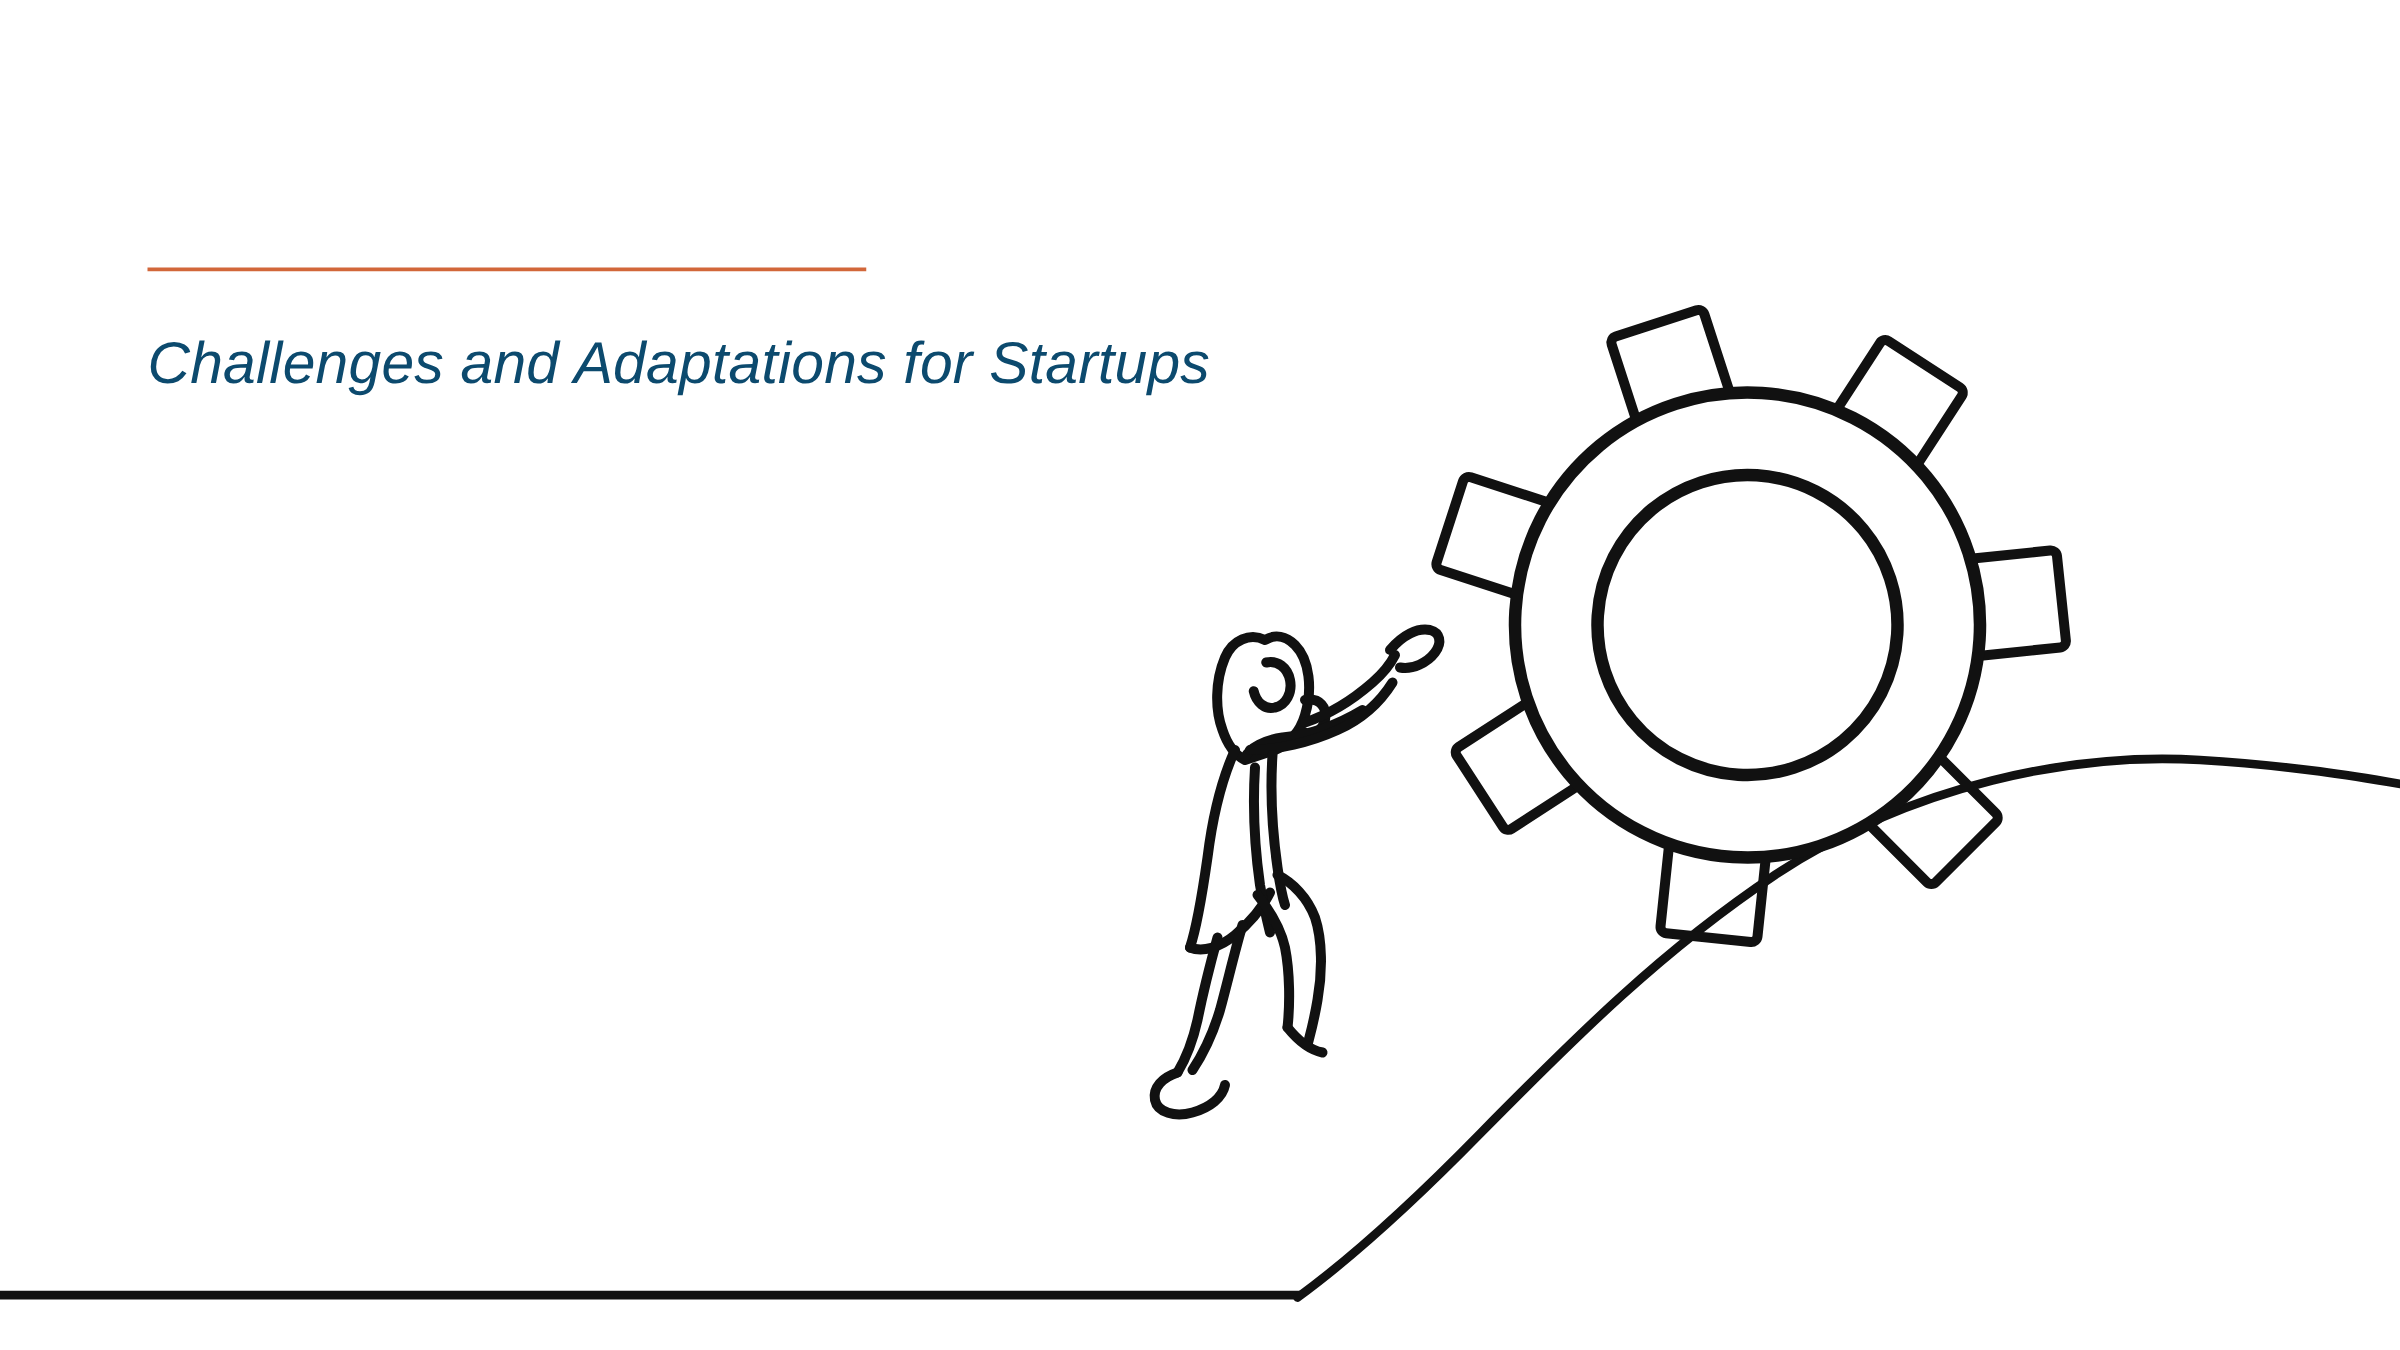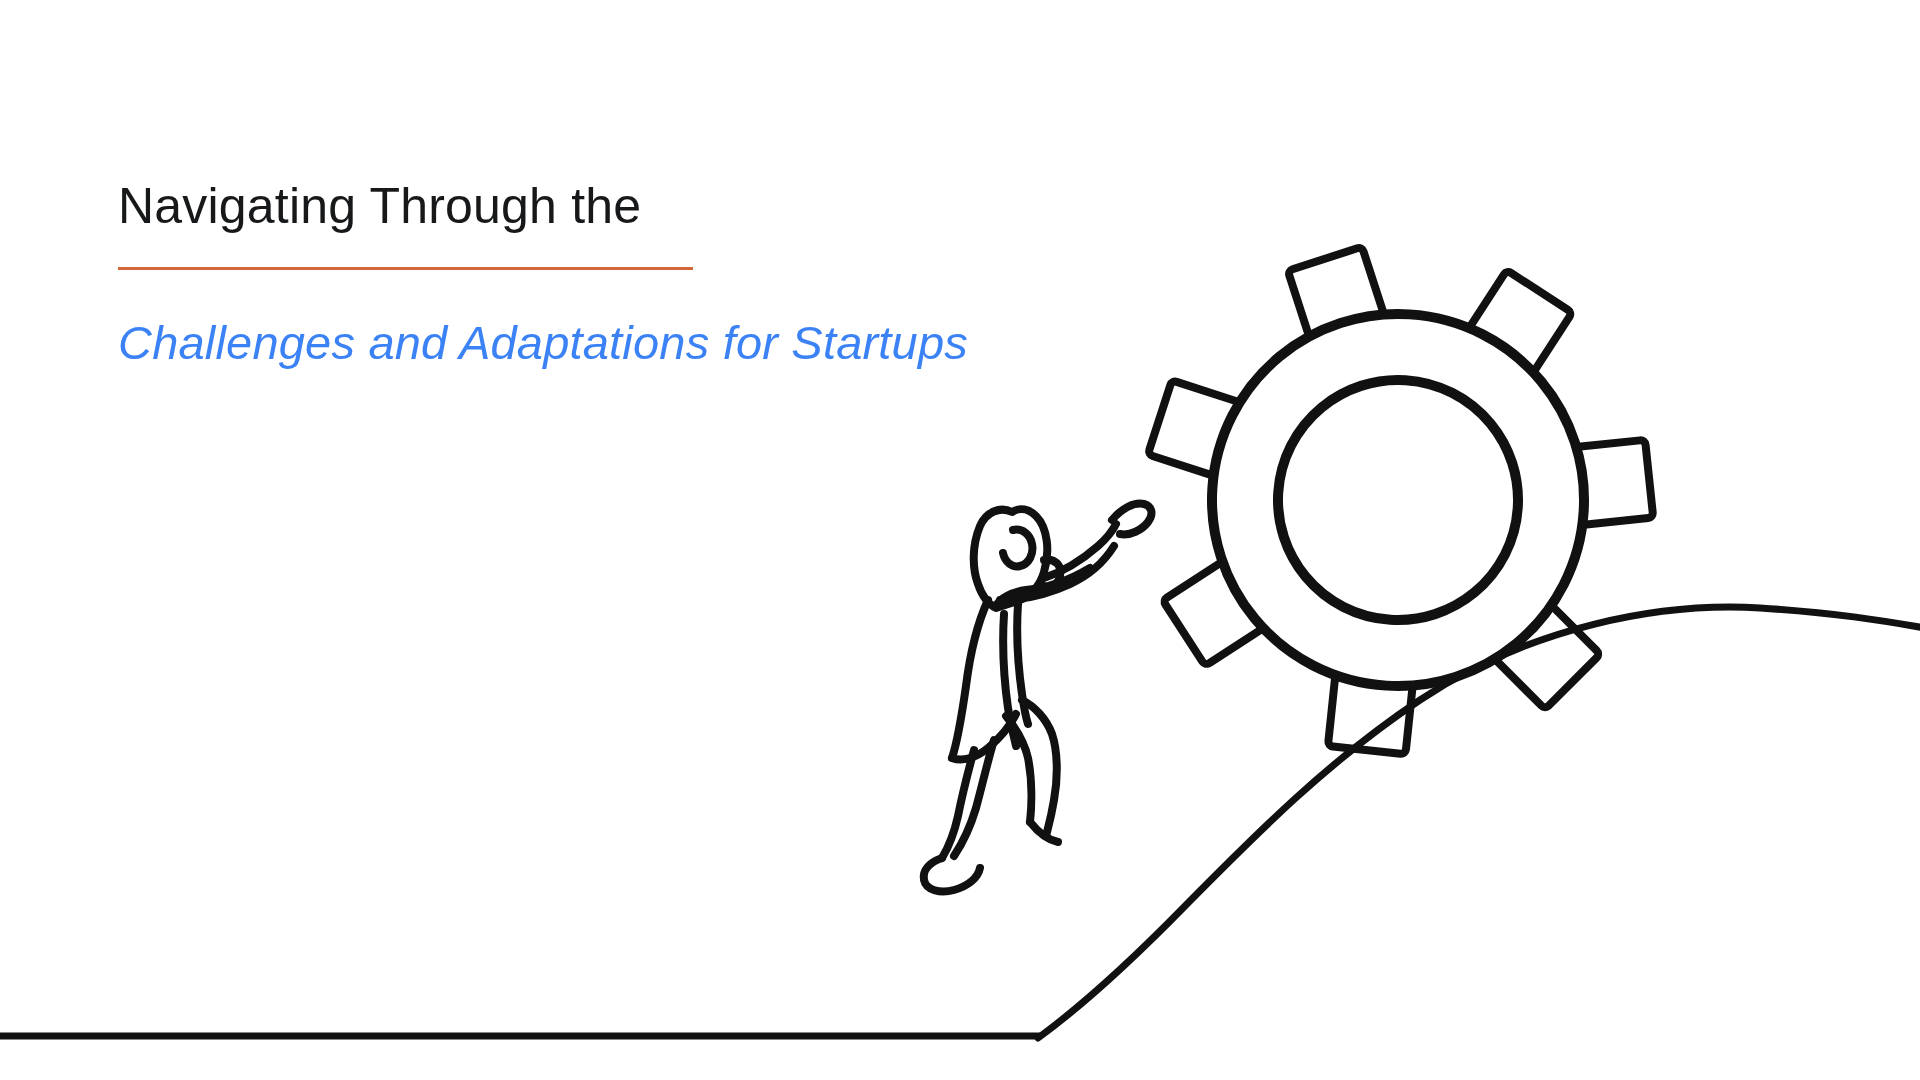--- a/index.html
+++ b/index.html
@@ -62,21 +62,21 @@
     background: #d2673a;
     border: 0;
   }
 
   #subtitle {
     margin-top: 45px;
     font-family: "Liberation Sans", sans-serif;
     font-style: italic;
     font-size: 47px;
     font-weight: 400;
-    color: #3b82f6;
+    color: #0c4a6e;
     letter-spacing: 0.2px;
     white-space: nowrap;
   }
 
   
   #illustration {
     position: absolute;
     left: 0;
     top: 0;
     width: 1920px;
@@ -84,21 +84,20 @@
     pointer-events: none;
   }
 </style>
 </head>
 <body>
 
 <div id="slide">
 
   <div id="text-block">
 
-    <div id="eyebrow">Navigating Through the</div>
 
     <div id="headline">
     </div>
 
     <div id="divider"></div>
 
     <div id="subtitle">Challenges and Adaptations for Startups</div>
   </div>
 
   <svg id="illustration" viewBox="0 0 1920 1080" xmlns="http://www.w3.org/2000/svg">

